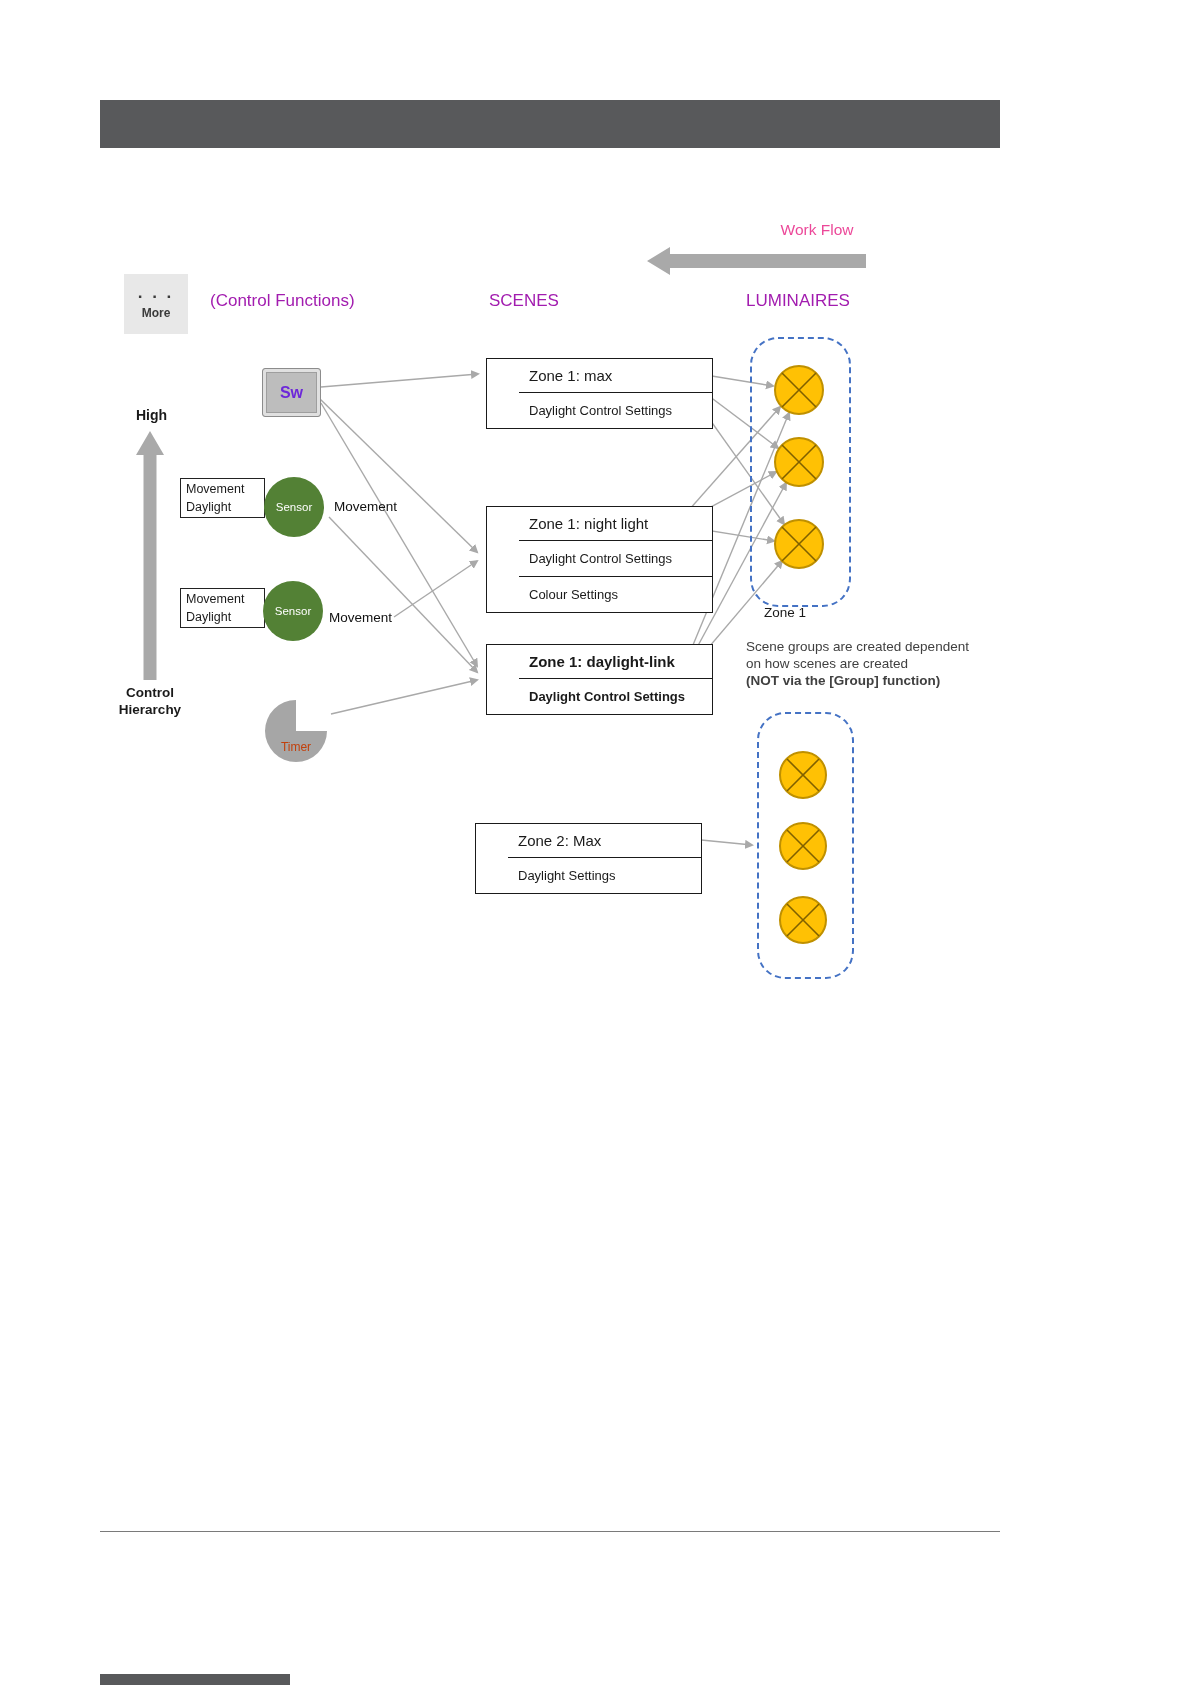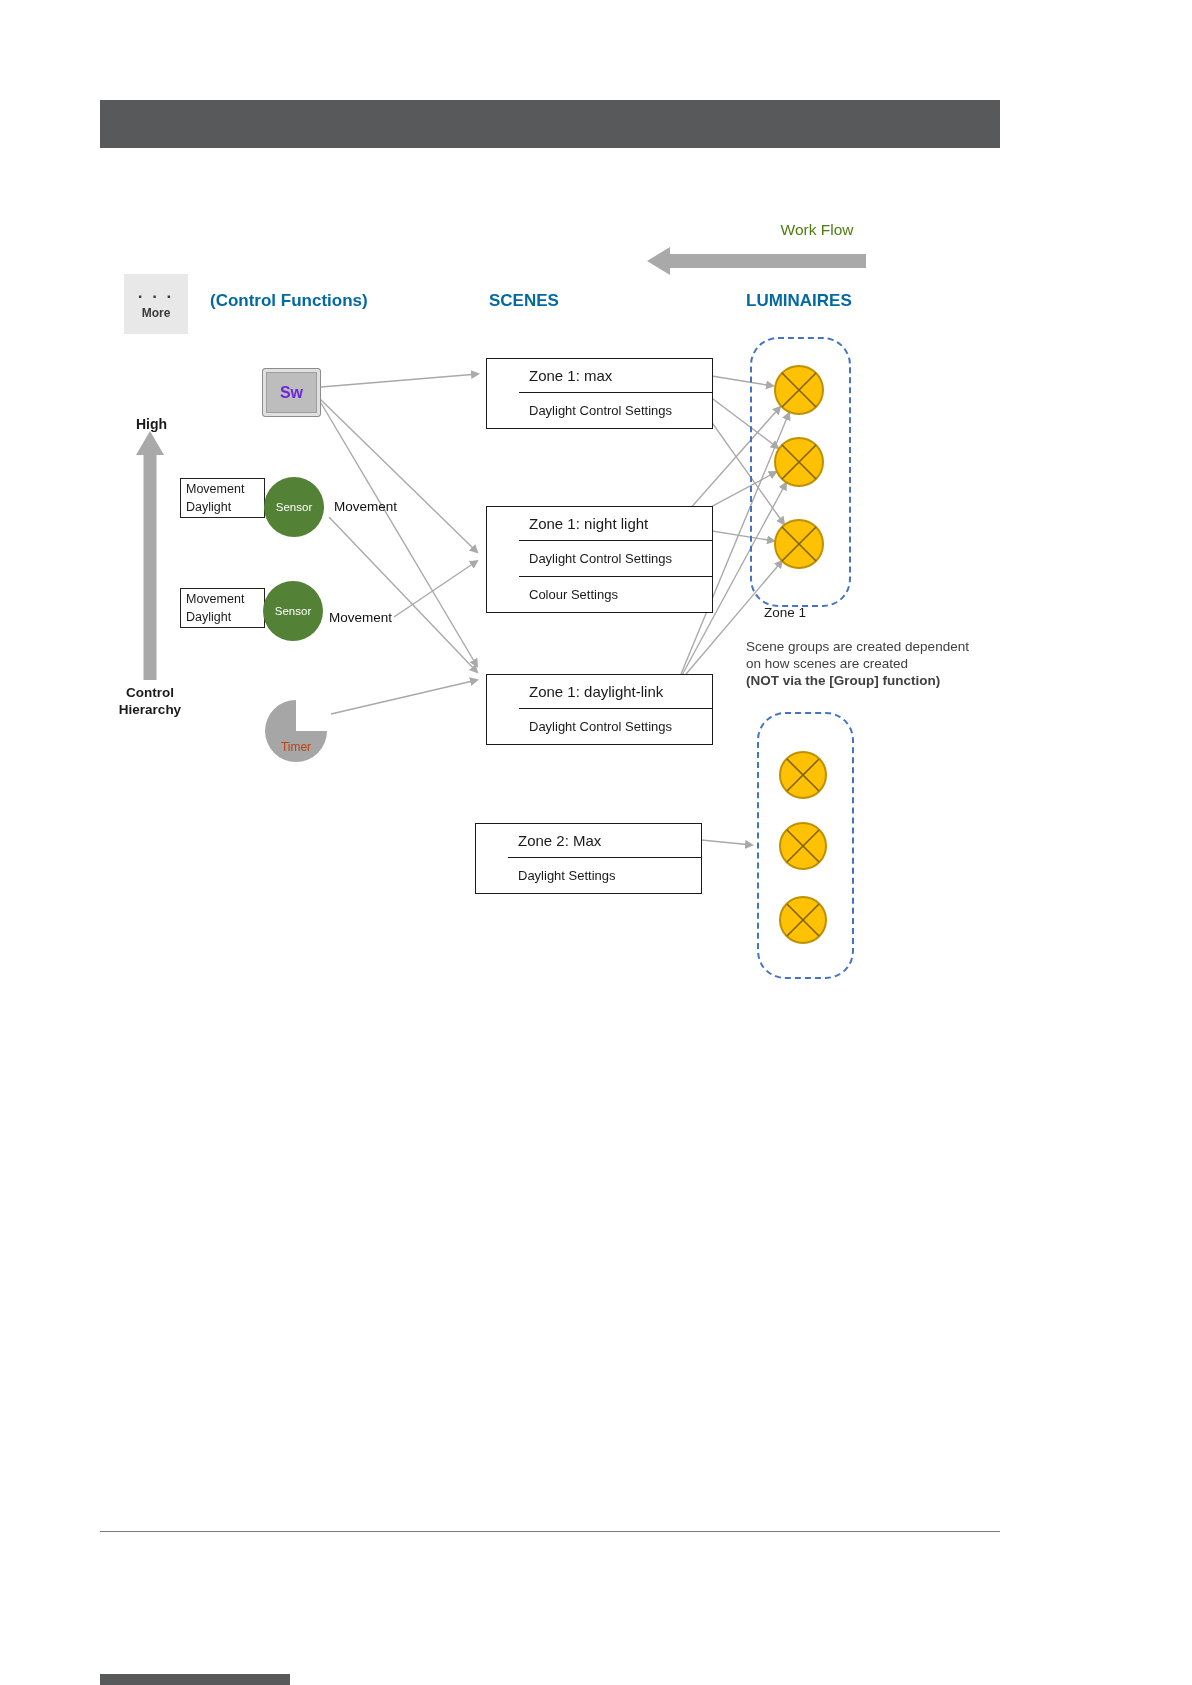--- a/index.html
+++ b/index.html
@@ -6,38 +6,38 @@
   body{
     width:1192px;height:1685px;background:#ffffff;position:relative;
     font-family:"Liberation Sans", sans-serif;color:#1a1a1a;overflow:hidden;
   }
   .abs{position:absolute;}
 
   
   .header-bar{left:100px;top:100px;width:900px;height:48px;background:var(--header-bar,#58595B);}
 
   
-  .workflow-label{left:737px;top:221px;width:160px;text-align:center;font-size:15.5px;color:#4d7c0f;}
+  .workflow-label{left:737px;top:221px;width:160px;text-align:center;font-size:15.5px;color:#ec4899;}
   .svg-overlay{left:0;top:0;width:1192px;height:1685px;z-index:1;}
   .html-layer{z-index:2;}
 
   
   .more-box{left:124px;top:274px;width:64px;height:60px;background:var(--more-box-bg,#E8E8E8);
     display:flex;flex-direction:column;align-items:center;justify-content:center;color:#3b3b3b;}
   .more-dots{font-size:17px;font-weight:bold;letter-spacing:2px;line-height:18px;}
   .more-label{font-size:12px;font-weight:bold;line-height:15px;}
 
   
-  .col-header{font-size:17px;font-weight:bold;color:#0369a1;white-space:nowrap;}
+  .col-header{font-size:17px;font-weight:normal;color:#a21caf;white-space:nowrap;}
   .h-cf{left:210px;top:291px;}
   .h-sc{left:489px;top:291px;}
   .h-lu{left:746px;top:291px;}
 
   
-  .high-label{left:136px;top:407px;font-size:14px;font-weight:bold;margin-top:9px;}
+  .high-label{left:136px;top:407px;font-size:14px;font-weight:bold;}
   .hier-label{left:108px;top:684px;width:84px;text-align:center;font-size:13.5px;font-weight:bold;line-height:17px;}
 
   
   .sw-button{left:262px;top:368px;width:57px;height:47px;background:var(--sw-button-bg,#bdbdbd);
     border:1px solid #8c8c8c;border-radius:3px;
     box-shadow:inset 0 0 0 3px #e0e0e0, inset 0 0 0 4px #9e9e9e;
     display:flex;align-items:center;justify-content:center;
     color:#6d28d9;font-size:16px;font-weight:bold;}
 
   
@@ -54,21 +54,21 @@
   .mv-2{left:329px;top:610px;}
 
   
   .timer{left:264px;top:699px;width:64px;height:64px;}
   .timer-label{position:absolute;left:0;bottom:9px;width:100%;text-align:center;color:#c2410c;font-size:12px;}
 
   
   .scene-box{width:193px;background:#fff;border:1.6px solid #1a1a1a;padding-left:32px;}
   .scene-1{left:486px;top:358px;}
   .scene-2{left:486px;top:506px;}
-  .scene-3{left:486px;top:674px;}
+  .scene-3{left:486px;top:644px;font-weight:bold;}
   .scene-4{left:475px;top:823px;}
   .scene-title{height:33px;display:flex;align-items:center;padding-left:10px;font-size:15px;
     border-bottom:1.6px solid #1a1a1a;}
   .scene-row{height:35px;display:flex;align-items:center;padding-left:10px;font-size:13px;
     border-bottom:1.6px solid #1a1a1a;}
   .scene-box .scene-row:last-child{border-bottom:none;}
 
   
   .lum-group{border:2px dashed var(--group-dashed-border,#4472C4);border-radius:28px;background:transparent;}
   .group-1{left:750px;top:337px;width:97px;height:266px;}

